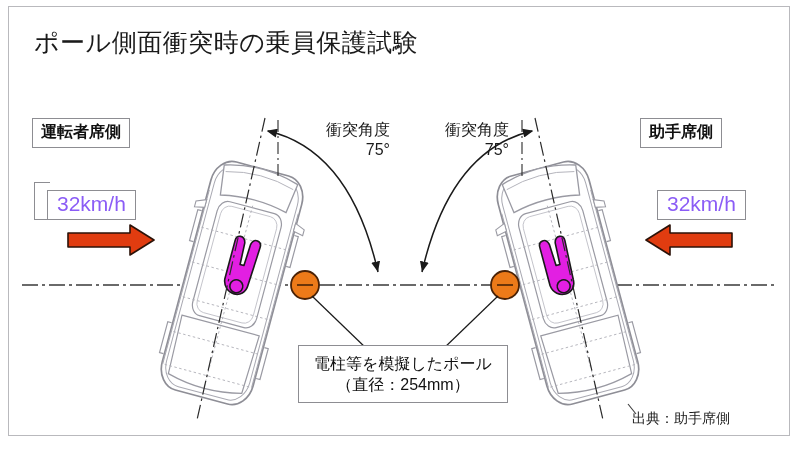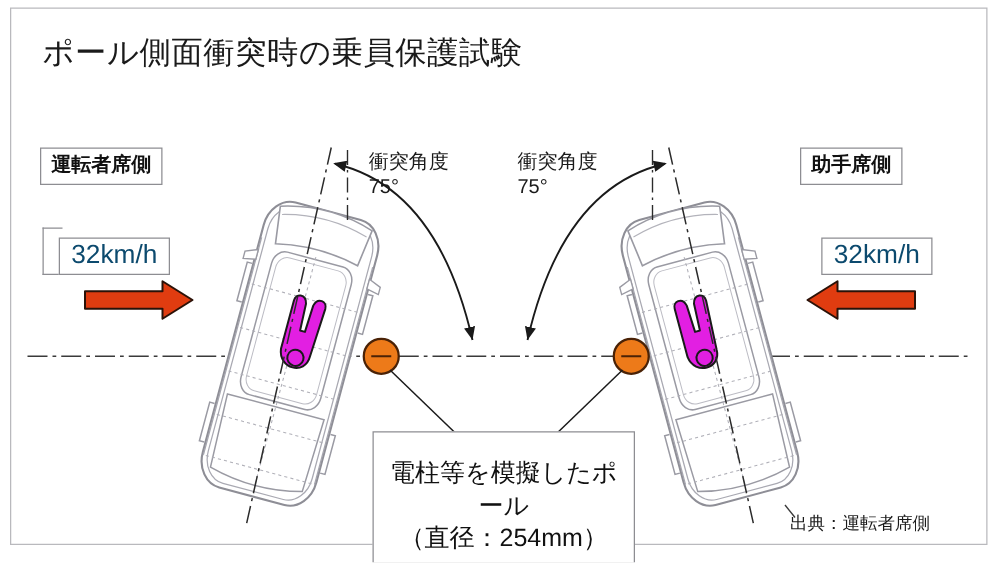--- a/index.html
+++ b/index.html
@@ -62,21 +62,21 @@
     box-sizing: border-box;
   }
   #label-driver { left: 32px; top: 118px; }
   #label-passenger { left: 640px; top: 118px; }
 
   .speed-label {
     position: absolute;
     border: 1.4px solid #8d8d92;
     background: #ffffff;
     font-size: 21px;
-    color: #0c4a6e;
+    color: #8b5cf6;
     padding: 1px 9px 3px 9px;
     white-space: nowrap;
     box-sizing: border-box;
   }
   #speed-left { left: 47px; top: 190px; }
   #speed-right { left: 657px; top: 190px; }
 
   
   #speed-left-connector {
     position: absolute;
@@ -88,39 +88,39 @@
     border-top: 1.4px solid #8d8d92;
     border-bottom: 1.4px solid #8d8d92;
     box-sizing: border-box;
   }
 
   
   .angle-text {
     position: absolute;
     font-size: 16px;
     color: #1a1a1a;
-    text-align: left;
+    text-align: right;
     line-height: 1.25;
     white-space: nowrap;
   }
   #angle-left-text { left: 295px; top: 120px; width: 95px; }
   #angle-right-text { left: 414px; top: 120px; width: 95px; }
 
   
   #pole-caption {
     position: absolute;
     left: 298px;
     top: 345px;
     width: 210px;
     border: 1.3px solid #8d8d92;
     background: #ffffff;
-    font-size: 20px;
+    font-size: 16px;
     color: #111111;
     text-align: center;
-    padding: 20px 4px 6px 4px;
+    padding: 8px 4px 6px 4px;
     line-height: 1.3;
     box-sizing: border-box;
   }
   
   #source-text {
     position: absolute;
     left: 632px;
     top: 410px;
     font-size: 14px;
     color: #1a1a1a;
@@ -282,15 +282,15 @@
   <div id="angle-right-text" class="angle-text">
     <div>衝突角度</div>
     <div>75°</div>
   </div>
 
   <div id="pole-caption">
     <div>電柱等を模擬したポール</div>
     <div>（直径：254mm）</div>
   </div>
 
-  <div id="source-text">出典：運転者席側</div>
+  <div id="source-text">出典：助手席側</div>
 
 </div>
 
 </body></html>

